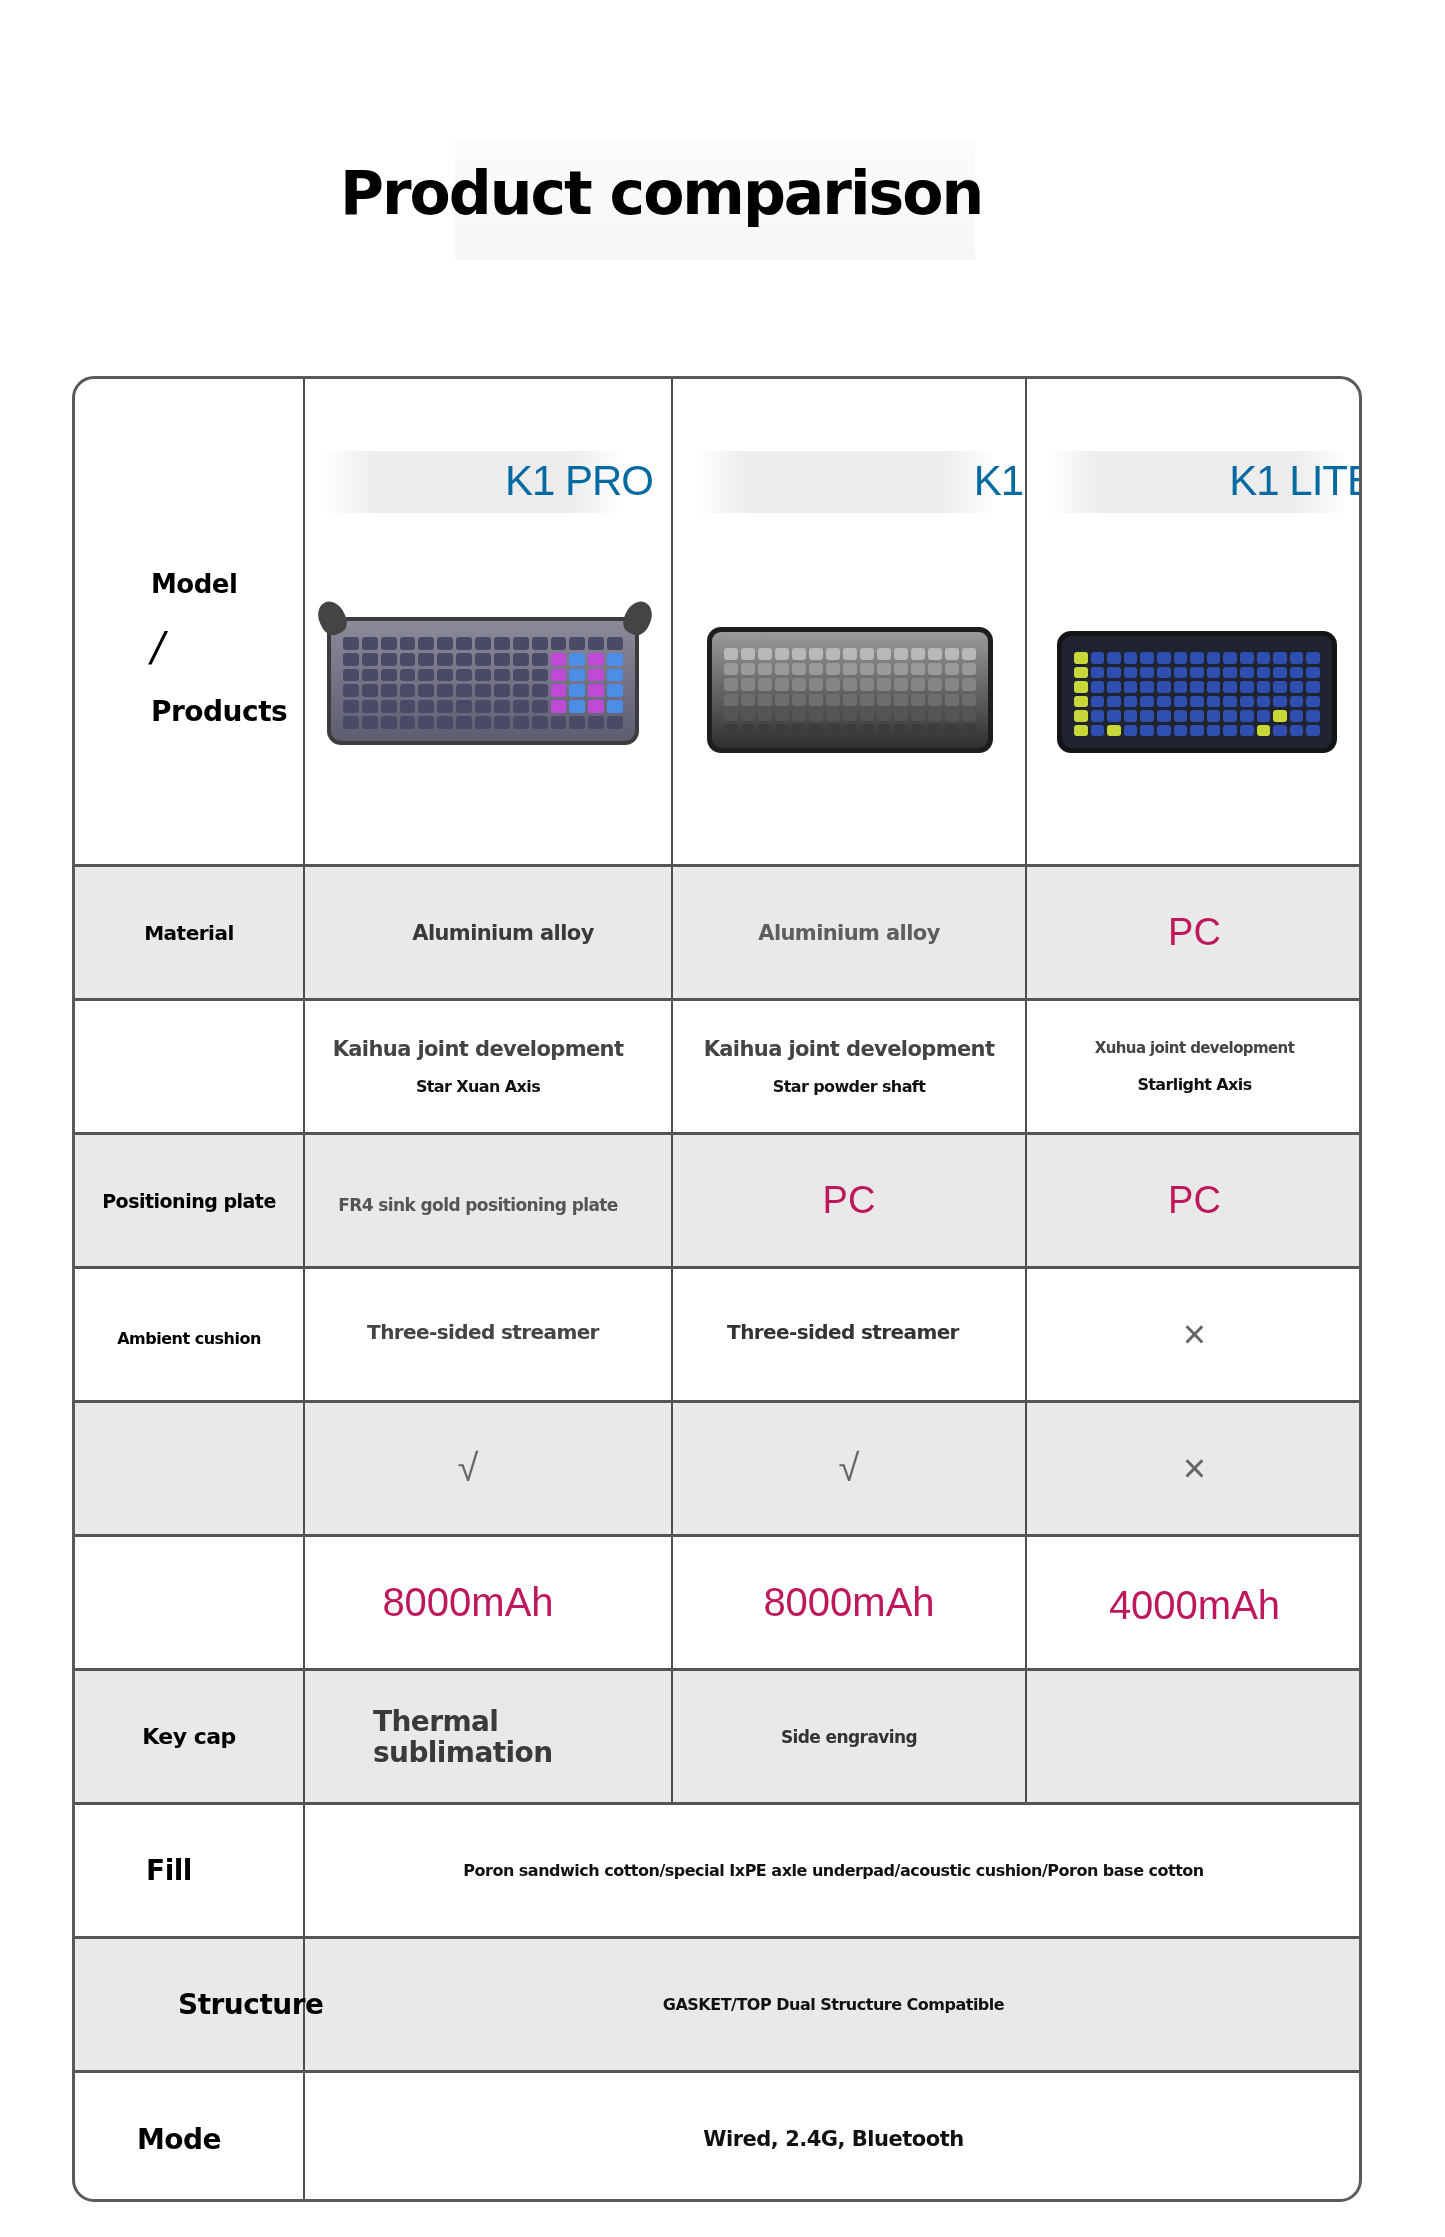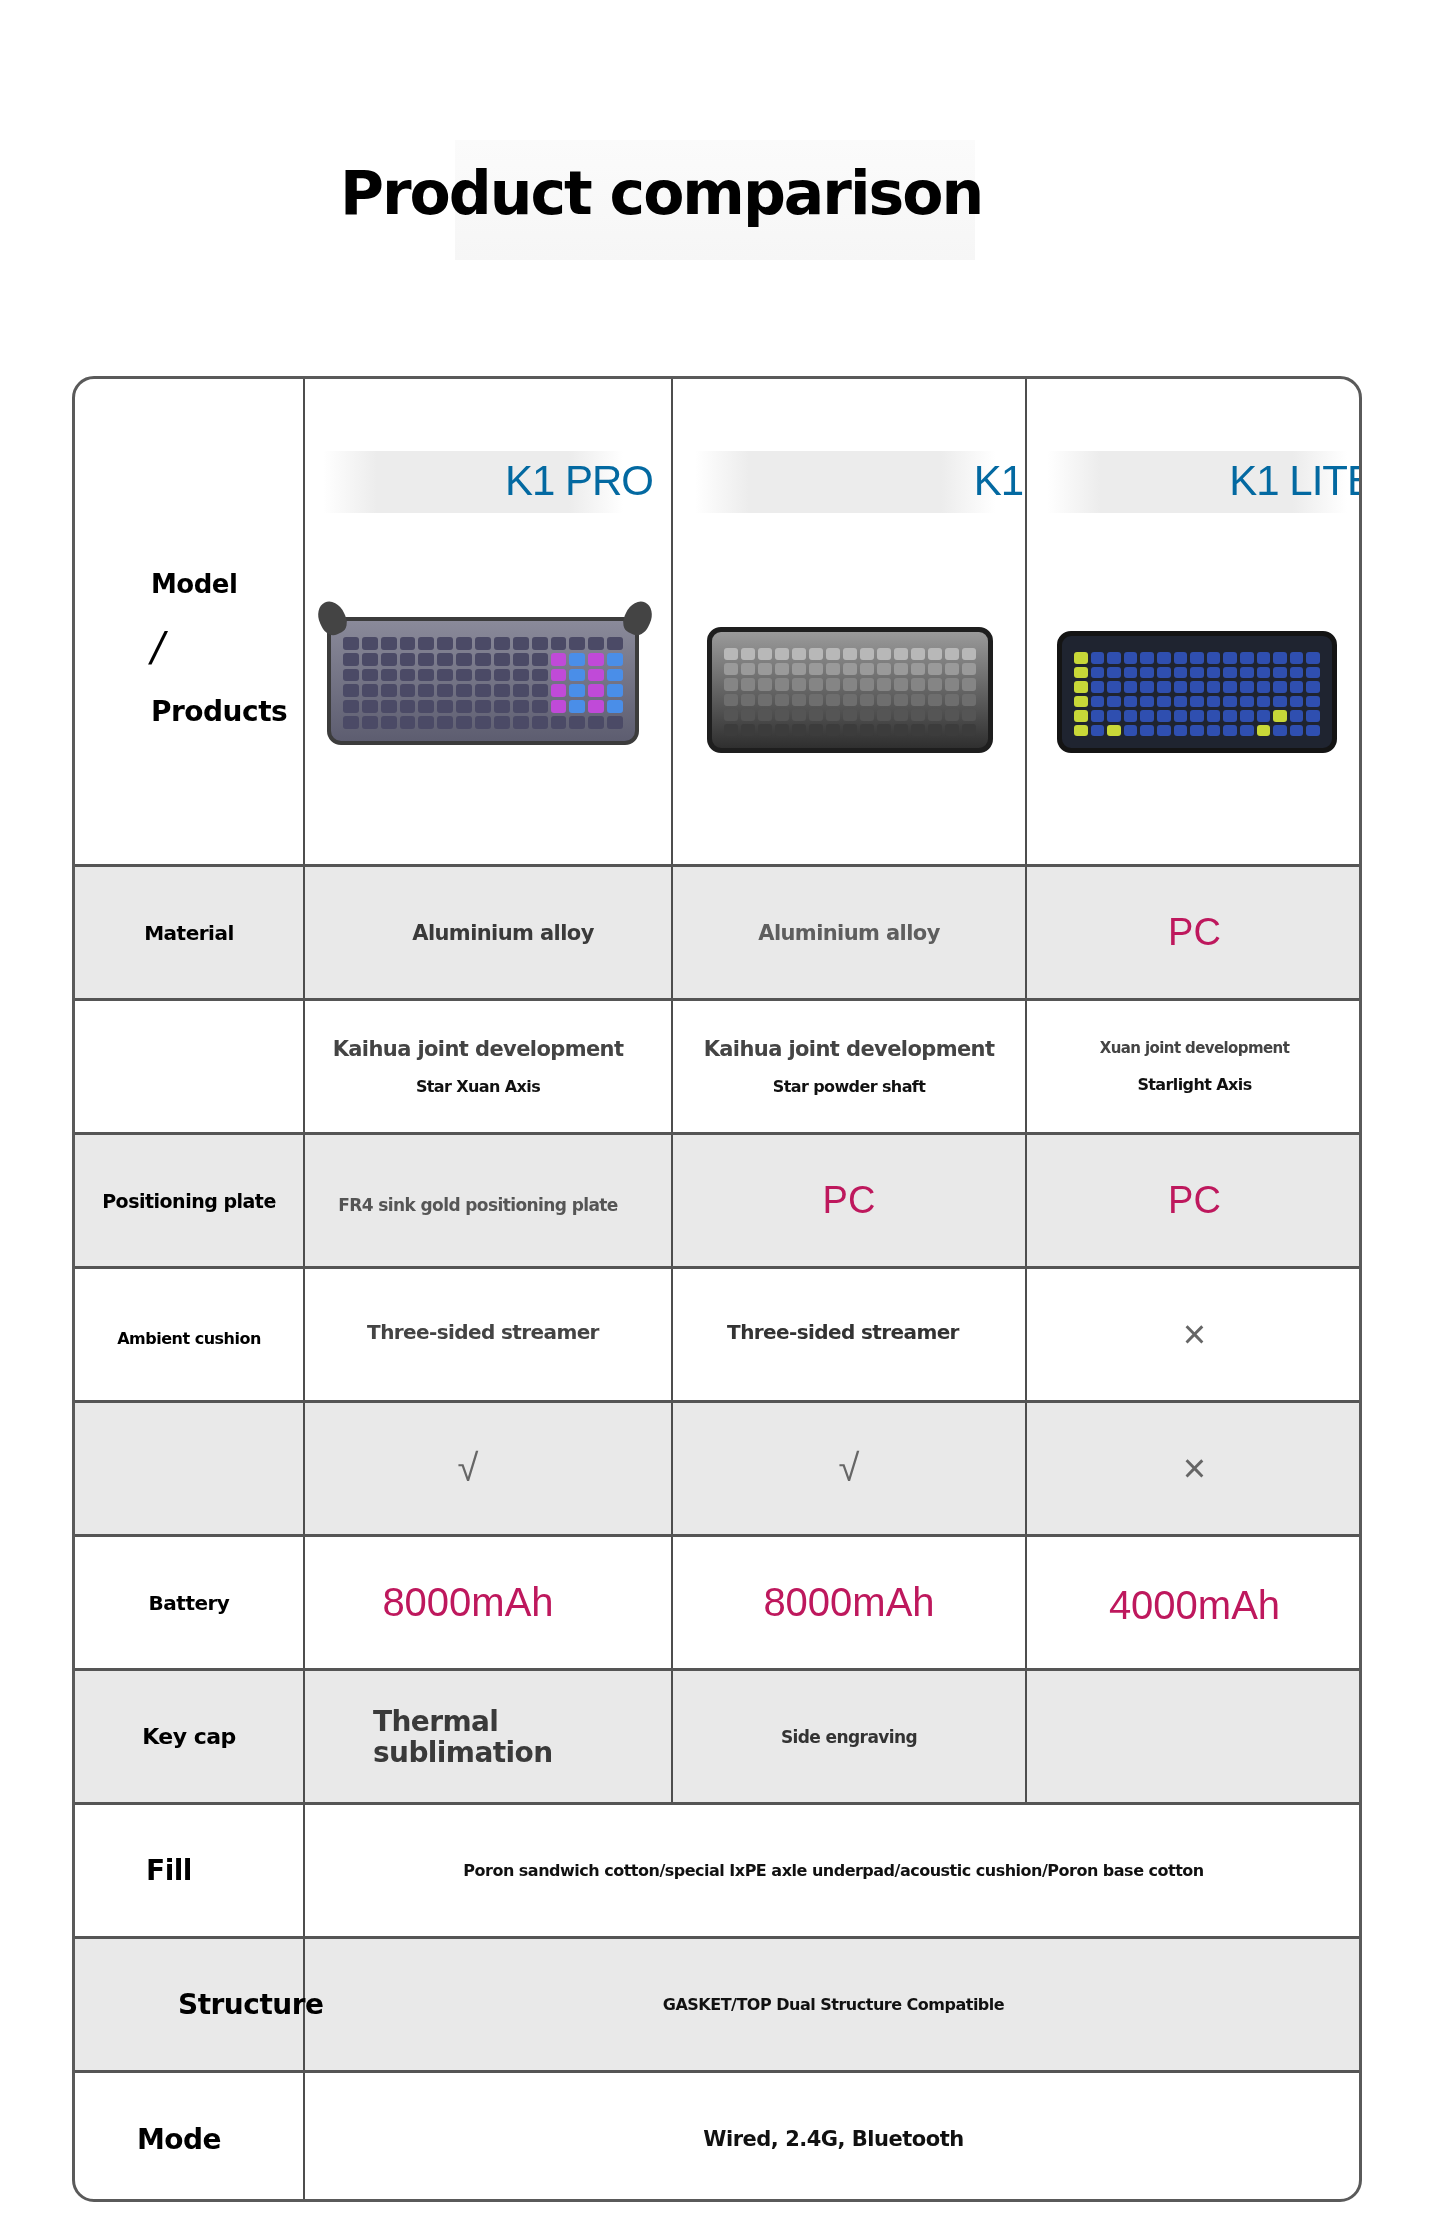--- a/index.html
+++ b/index.html
@@ -382,21 +382,21 @@
       <span class="val" style="font-size:21px; color:#444; margin-left:-20px;">Kaihua joint development</span>
       <span class="val" style="font-size:16px; color:#111; margin-top:16px; margin-left:-20px;">Star Xuan Axis</span>
     </div>
     <div class="vline" style="left:596px;"></div>
     <div class="cell c2">
       <span class="val" style="font-size:21px; color:#444;">Kaihua joint development</span>
       <span class="val" style="font-size:16px; color:#111; margin-top:16px;">Star powder shaft</span>
     </div>
     <div class="vline" style="left:950px;"></div>
     <div class="cell c3">
-      <span class="val" style="font-size:15px; color:#444;">Xuan joint development</span>
+      <span class="val" style="font-size:15px; color:#444;">Xuhua joint development</span>
       <span class="val" style="font-size:16px; color:#111; margin-top:18px;">Starlight Axis</span>
     </div>
   </div>
 
   <div class="row gray" style="top:753px; height:134px;">
     <div class="cell c0">
         <span class="lbl" style="font-size:19px;">Positioning plate</span>
       </div>
     <div class="vline" style="left:228px;"></div>
     <div class="cell c1">
@@ -439,23 +439,20 @@
     <div class="cell c2">
         <span class="thin" style="font-size:38px; color:#666;">√</span>
       </div>
     <div class="vline" style="left:950px;"></div>
     <div class="cell c3">
         <span class="thin" style="font-size:40px; color:#666;">×</span>
       </div>
   </div>
 
   <div class="row" style="top:1155px; height:134px;">
-    <div class="cell c0">
-        <span class="lbl" style="font-size:20px;">Battery</span>
-      </div>
     <div class="vline" style="left:228px;"></div>
     <div class="cell c1">
         <span class="thin" style="font-size:40px; margin-left:-40px;">8000mAh</span>
       </div>
     <div class="vline" style="left:596px;"></div>
     <div class="cell c2">
         <span class="thin" style="font-size:40px;">8000mAh</span>
       </div>
     <div class="vline" style="left:950px;"></div>
     <div class="cell c3">

